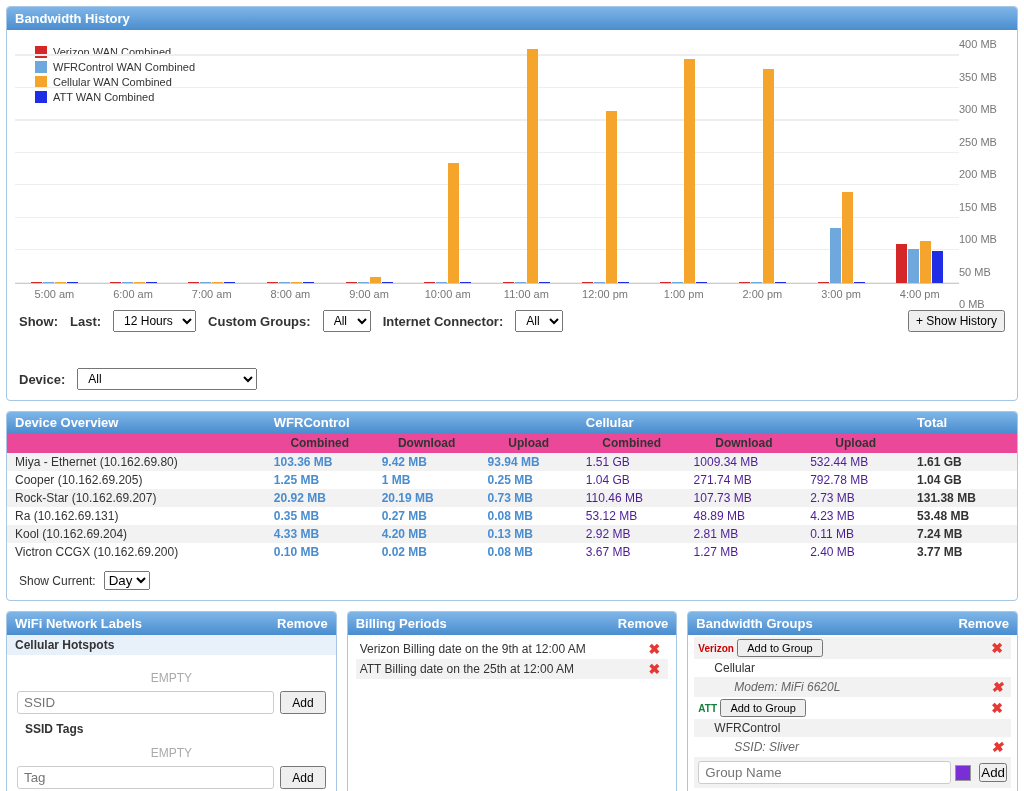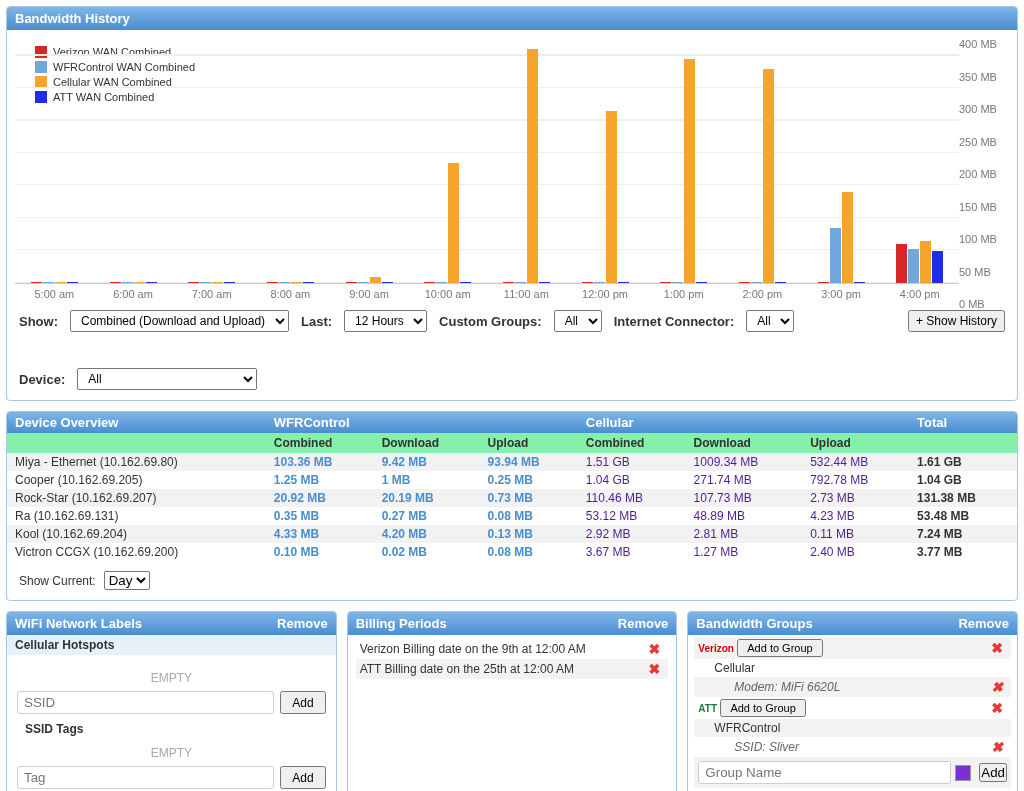--- a/index.html
+++ b/index.html
@@ -26,21 +26,21 @@
 .controls { display: flex; flex-wrap: wrap; gap: 18px 12px; padding: 10px 12px; align-items: center; font-size: 13px; }
 .controls label { font-weight: bold; }
 .controls select, .controls button { font-size: 12px; padding: 2px 6px; }
 .show-history { margin-left: auto; }
 
 
 .dev-table { width: 100%; border-collapse: collapse; font-size: 12px; }
 .dev-table th { text-align: left; padding: 3px 8px; font-weight: bold; }
 .dev-table td { padding: 2px 8px; }
 .dev-table tr.alt { background: #f2f2f2; }
-.dev-table tr.hrow th { background: #86efac; }
+.dev-table tr.hrow th { background: #ec4899; text-align: center; }
 .dev-table tr.grouprow th { background: linear-gradient(#7fb6e8, #4a8dcf); color: #fff; font-size: 13px; }
 .wfr { color: #4a8dcf; font-weight: bold; }
 .cell-c { color: #4c1d95; font-weight: normal; }
 .totalc { font-weight: bold; }
 .panel-footer { padding: 10px 12px; display:flex; gap:8px; align-items:center;}
 
 
 .bottom-row { display: flex; gap: 10px; }
 .bottom-row .panel { flex: 1; }
 .empty { color: #aaa; padding: 6px 0; text-align:left;}
@@ -184,21 +184,20 @@
         <div>250 MB</div>
         <div>200 MB</div>
         <div>150 MB</div>
         <div>100 MB</div>
         <div>50 MB</div>
         <div>0 MB</div>
       </div>
   </div>
   <div class="controls">
     <label>Show:</label>
-    <select><option>Combined (Download and Upload)</option></select>
     <label>Last:</label>
     <select><option>12 Hours</option></select>
     <label>Custom Groups:</label>
     <select><option>All</option></select>
     <label>Internet Connector:</label>
     <select><option>All</option></select>
     <button class="show-history">+ Show History</button>
     <div style="flex-basis:100%;height:0"></div>
     <label>Device:</label>
     <select style="width:180px"><option>All</option></select>

